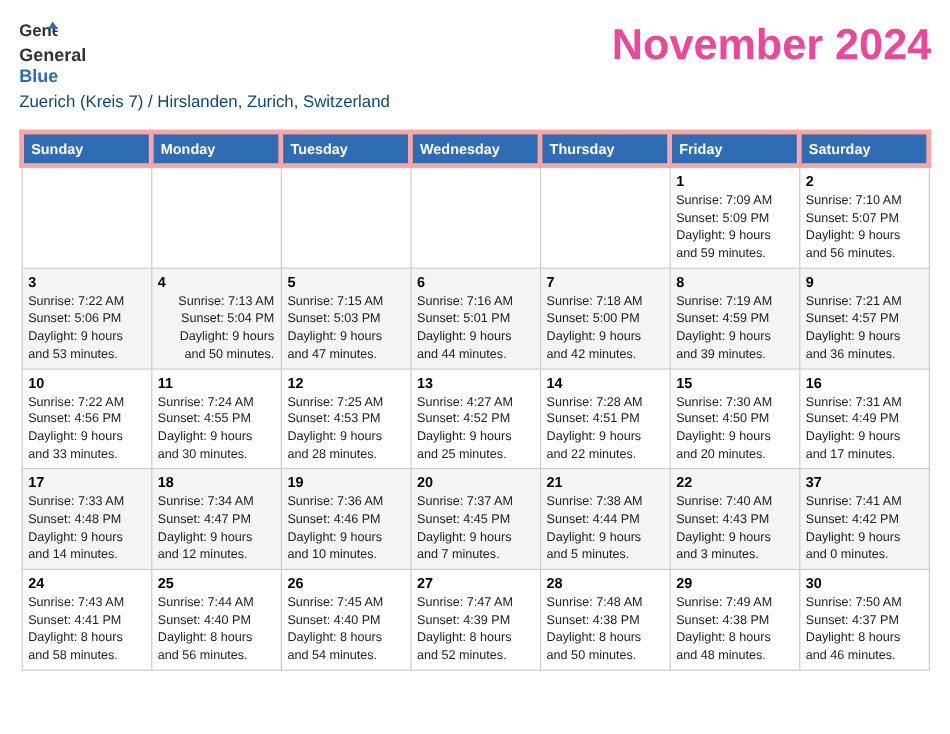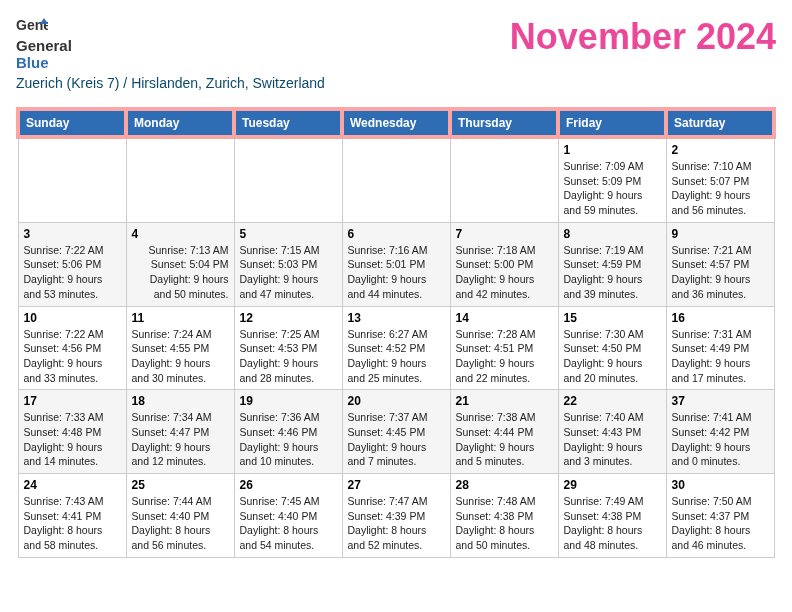--- a/index.html
+++ b/index.html
@@ -194,21 +194,21 @@
 Daylight: 9 hours and 30 minutes.</div>
         </td>
         <td>
           <span class="day-num">12</span>
           <div class="day-info" style="white-space: pre-line;">Sunrise: 7:25 AM
 Sunset: 4:53 PM
 Daylight: 9 hours and 28 minutes.</div>
         </td>
         <td>
           <span class="day-num">13</span>
-          <div class="day-info" style="white-space: pre-line;">Sunrise: 6:27 AM
+          <div class="day-info" style="white-space: pre-line;">Sunrise: 4:27 AM
 Sunset: 4:52 PM
 Daylight: 9 hours and 25 minutes.</div>
         </td>
         <td>
           <span class="day-num">14</span>
           <div class="day-info" style="white-space: pre-line;">Sunrise: 7:28 AM
 Sunset: 4:51 PM
 Daylight: 9 hours and 22 minutes.</div>
         </td>
         <td>

